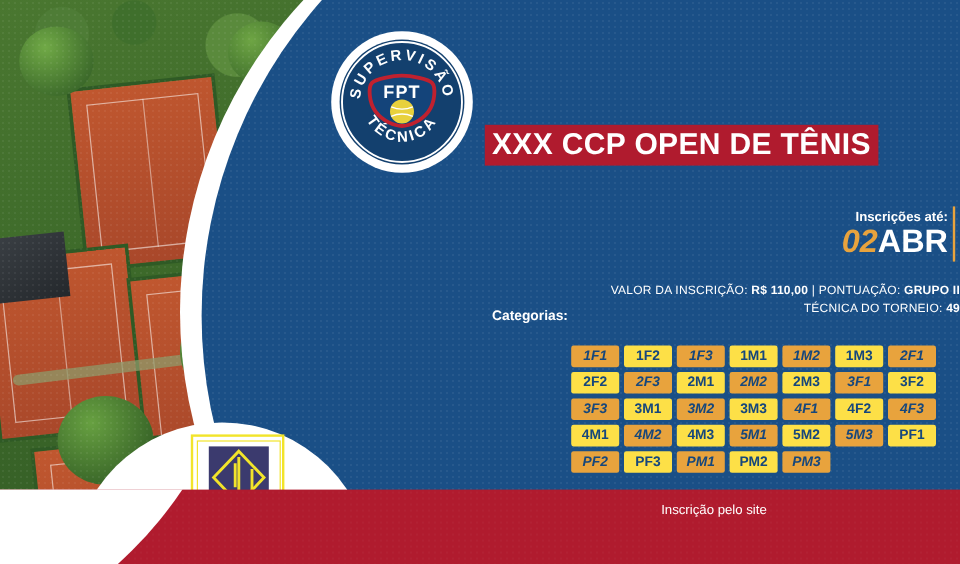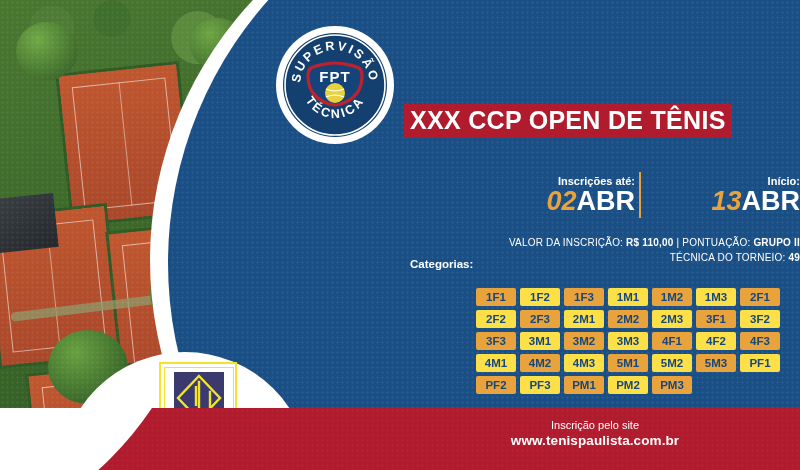--- a/index.html
+++ b/index.html
@@ -111,21 +111,21 @@
     font-size:10px;line-height:1.45;letter-spacing:.2px;color:#fff;}
   .meta b{font-weight:bold;}
 
   .cat-title{position:absolute;left:10px;top:258px;width:390px;text-align:left;
     font-size:11.5px;font-weight:bold;color:#fff;}
 
   .cats{position:absolute;left:76px;top:288px;width:340px;
     display:flex;flex-wrap:wrap;gap:4px 4px;}
   .cat{width:40px;height:18px;line-height:18px;text-align:center;
     font-size:11.5px;font-weight:bold;color:#16477c;border-radius:2px;}
-  .cat.gold{background:#e8a33d;}
+  .cat.gold{background:#e8a33d;font-style:italic;}
   .cat.white{background:#fde047;}
 
   
   .footer{position:absolute;left:0;top:408px;width:800px;height:62px;
     background:#b01b2e;overflow:hidden;}
   .footer .texture{opacity:.5;}
   .foot-curve{position:absolute;left:-470px;top:-530px;width:680px;height:680px;
     border-radius:50%;background:#ffffff;}
   .foot-text{position:absolute;left:400px;top:10px;width:390px;text-align:center;color:#fff;}
   .foot-1{font-size:11px;line-height:1.3;}
@@ -223,24 +223,20 @@
     <div class="title-wrap">
       <span class="title">XXX CCP OPEN DE TÊNIS</span>
     </div>
 
     <div class="dates">
       <div class="date-col">
         <div class="date-lbl">Inscrições até:</div>
         <div class="date-val"><span class="d">02</span><span>ABR</span></div>
       </div>
       <div class="vdiv"></div>
-      <div class="date-col">
-        <div class="date-lbl">Início:</div>
-        <div class="date-val"><span class="d">13</span><span>ABR</span></div>
-      </div>
     </div>
 
     <div class="meta">
       <div>
         <span>VALOR DA INSCRIÇÃO:</span>
         <b>R$ 110,00</b>
         <span>|</span>
         <span>PONTUAÇÃO:</span>
         <b>GRUPO II</b>
       </div>
@@ -287,17 +283,16 @@
         <div class="cat white">PM2</div>
         <div class="cat gold">PM3</div>
       </div>
   </div>
 
   <div class="footer">
     <div class="texture"></div>
     <div class="foot-curve"></div>
     <div class="foot-text">
       <div class="foot-1">Inscrição pelo site</div>
-      <div class="foot-2">www.tenispaulista.com.br</div>
     </div>
   </div>
 
 </div>
 
 </body></html>

